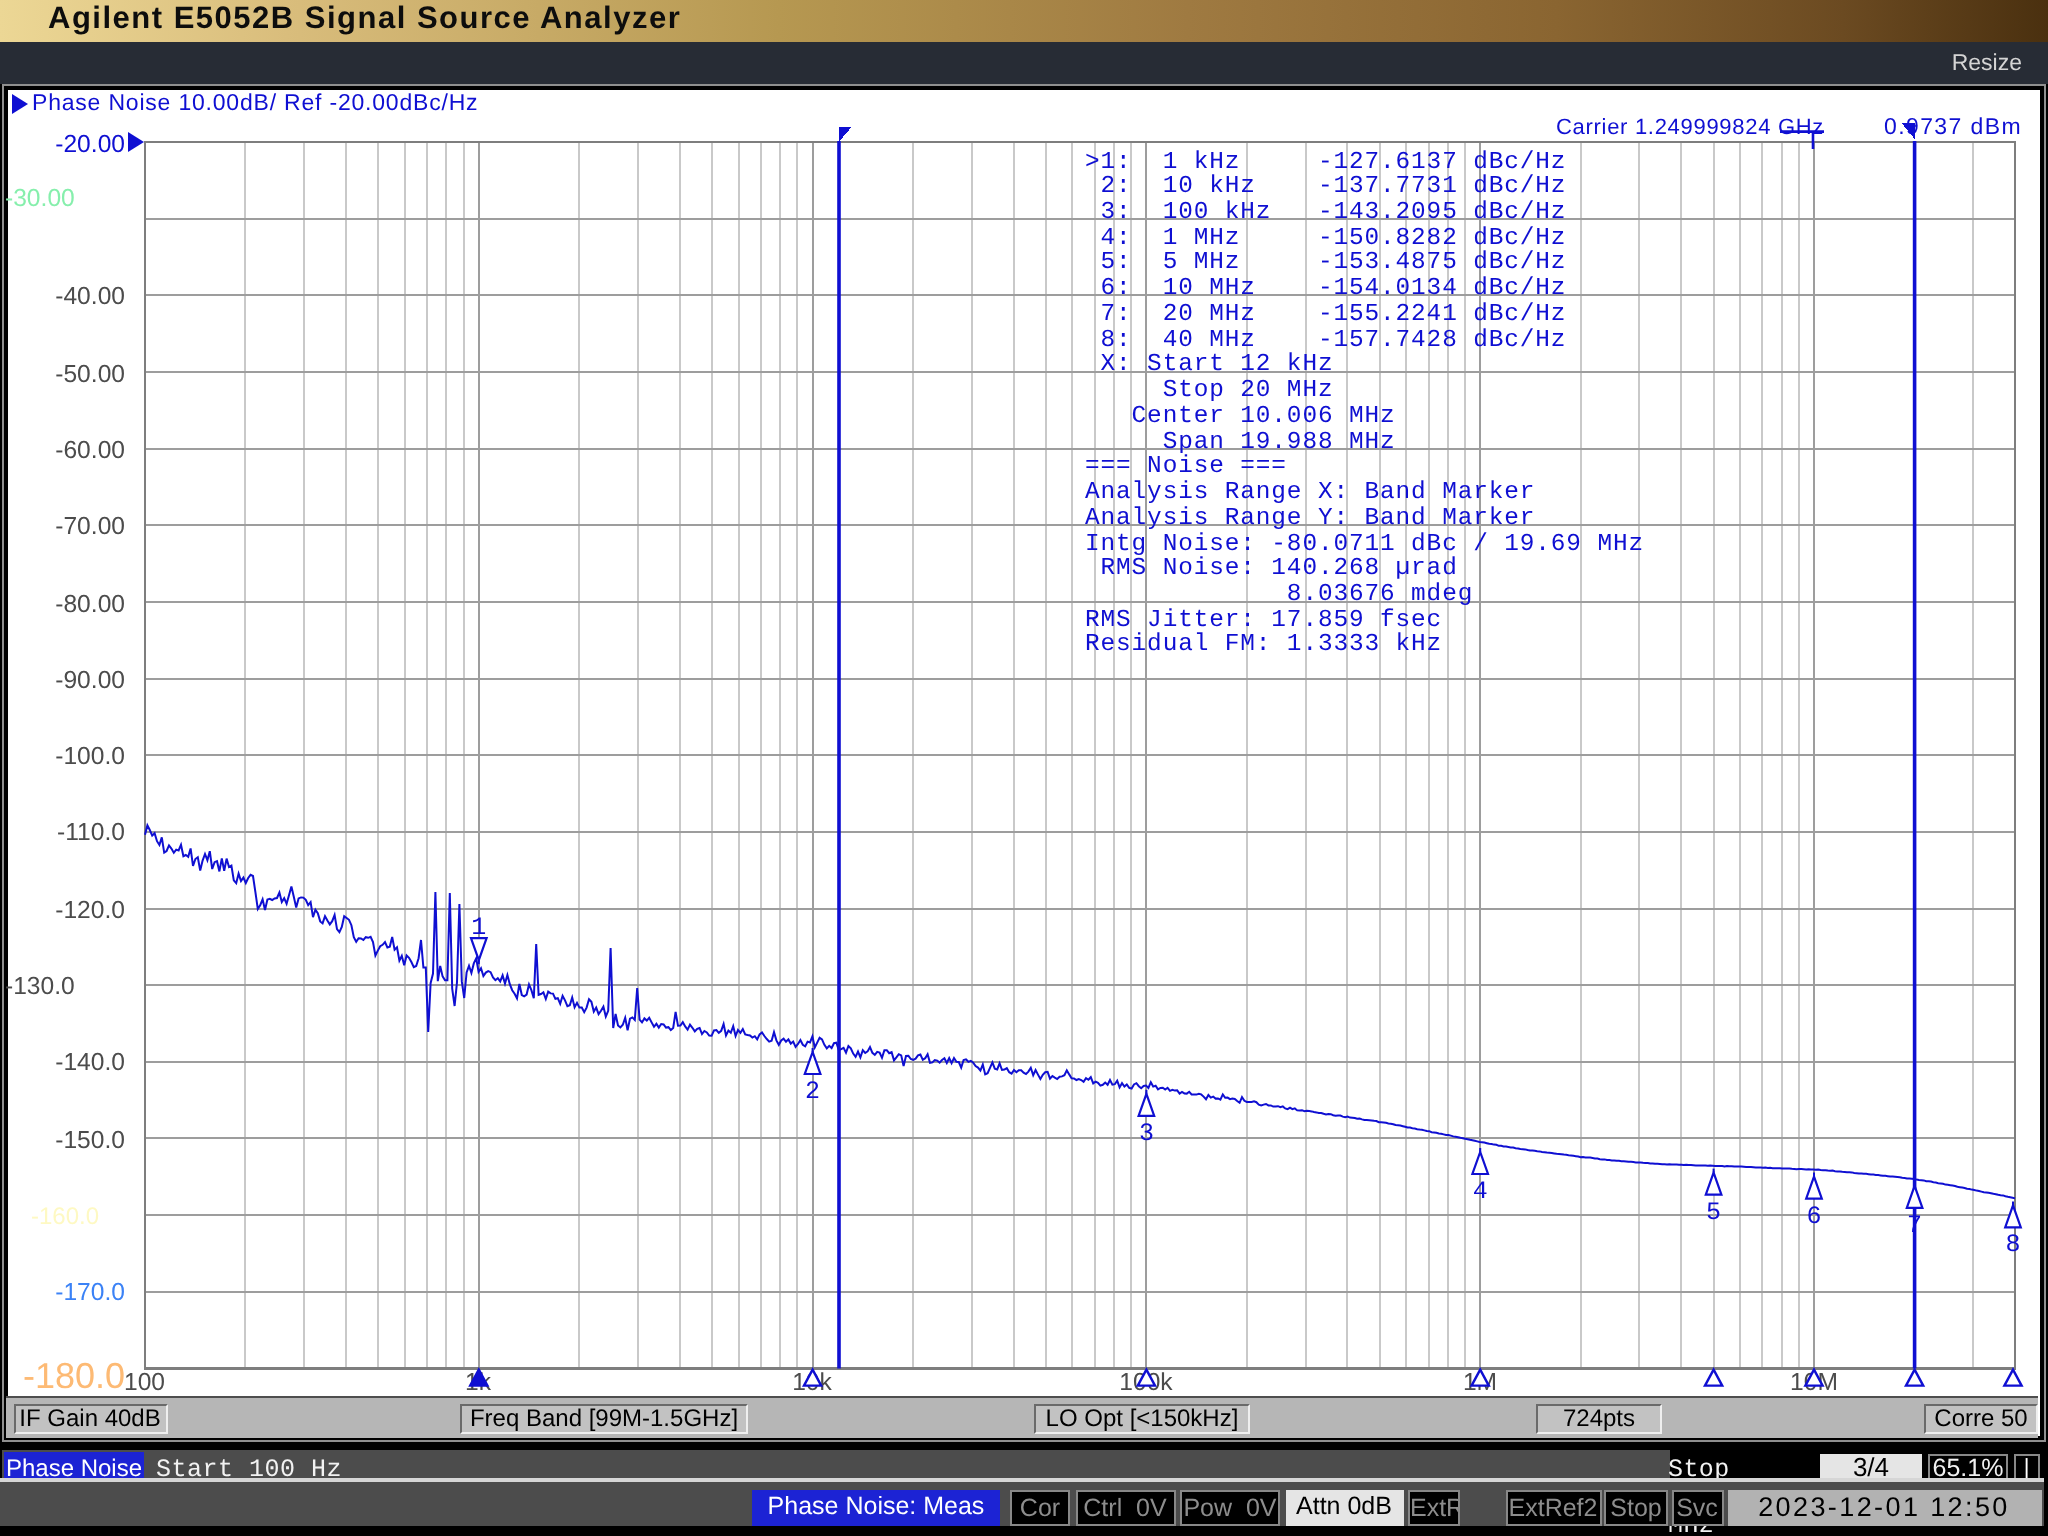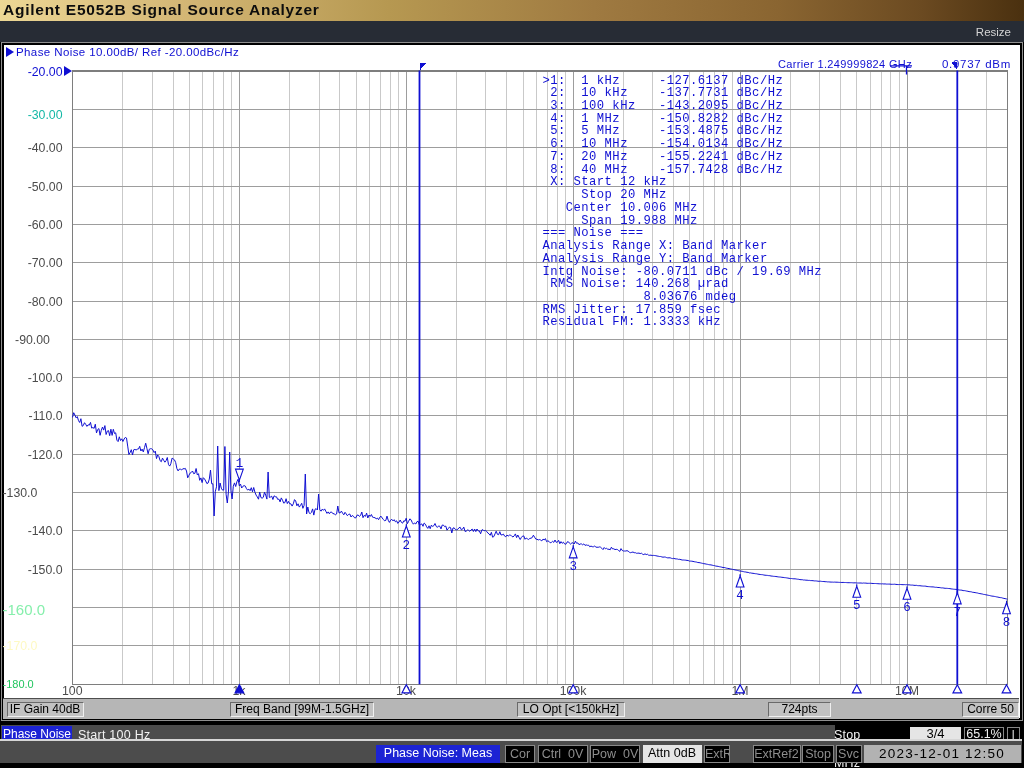--- a/index.html
+++ b/index.html
@@ -1,61 +1,61 @@
 <!DOCTYPE html>
 <html><head><meta charset="utf-8"><style>
 * { margin:0; padding:0; box-sizing:border-box; }
 body { width:1024px; height:768px; background:#000; overflow:hidden; position:relative;
        font-family:"Liberation Sans", sans-serif; }
 .titlebar { position:absolute; left:0; top:0; width:1024px; height:21px;
   background:linear-gradient(90deg,#ecd795 0%,#d9bd7c 14%,#b69851 38%,#9f7a41 58%,#8a6531 76%,#6b4a21 90%,#4a300f 100%);
-  color:#0d0d0d; font-weight:bold; font-size:15.5px; letter-spacing:0.75px; line-height:20px; padding-left:3px; }
+  color:#0d0d0d; font-weight:bold; font-size:15.5px; letter-spacing:0.75px; line-height:20px; padding-left:24px; }
 .resizebar { position:absolute; left:0; top:21px; width:1024px; height:21px; background:#272c35; }
 .resizebar span { position:absolute; right:13px; top:5px; color:#d4d4d4; font-size:11.5px; }
 .win { position:absolute; left:1px; top:42px; width:1022px; height:678.5px;
    background:#fff; border:1px solid #8f8f8f; box-shadow:inset 0 0 0 2px #000; }
 .graybar { position:absolute; left:3px; top:698px; width:1015.5px; height:21px; background:#b6b6b6; border-top:1.6px solid #4e4e4e; }
 .gbox { position:absolute; top:2.6px; height:15.8px; background:#c2c2c2; border:1px solid #828282;
    border-top-color:#6a6a6a; border-left-color:#6a6a6a; border-bottom-color:#efefef; border-right-color:#efefef;
    font-size:12px; color:#000; text-align:center; line-height:13.5px; }
 .pnbar { position:absolute; left:1px; top:725px; width:834px; height:18.4px; background:#4c4c4c; }
 .sep { position:absolute; left:0px; top:738.9px; width:1022px; height:1.7px; background:#d6d6d6; }
 .statusbar { position:absolute; left:0px; top:740.6px; width:1022px; height:22px; background:#4c4c4c; }
 .sbox { position:absolute; top:4px; height:18px; font-size:12.5px; line-height:17px; text-align:center; white-space:nowrap; overflow:hidden; }
 .dis { border:1px solid #888; color:#8d8d8d; background:#000000; }
 .bluebox { background:#1c23d4; color:#fff; }
 .khaki { background:#e5e5e5; color:#000; }
-.wtxt { position:absolute; color:#f2f2f2; font-size:12.5px; letter-spacing:0.25px; }
+.wtxt { position:absolute; color:#f2f2f2; font-size:12.5px; letter-spacing:0.25px;font-family:Liberation Mono, monospace; }
 </style></head><body>
 <div class="titlebar">Agilent E5052B Signal Source Analyzer</div>
 <div class="resizebar">
     <span>Resize</span>
   </div>
 <div class="win"></div>
 <div style="position:absolute;left:6px;top:46.5px;width:0;height:0;border-left:8px solid #0f0fd2;border-top:5.5px solid transparent;border-bottom:5.5px solid transparent"></div>
 <div style="position:absolute;left:16px;top:45.5px;color:#0f0fd2;font-size:11.5px;letter-spacing:0.4px">Phase Noise 10.00dB/ Ref -20.00dBc/Hz</div>
 <div style="position:absolute;left:778px;top:58px;color:#0f0fd2;font-size:11px;letter-spacing:0.35px">Carrier 1.249999824 GHz</div>
 <div style="position:absolute;left:942px;top:58px;color:#0f0fd2;font-size:11.5px;letter-spacing:0.7px">0.9737 dBm</div>
 <div style="position:absolute;right:961.5px;top:64.5px;color:#0f0fd2;font-size:12.3px;width:60px;text-align:right">-20.00</div>
-<div style="position:absolute;right:961.5px;top:108px;color:#14b8a6;font-size:12.3px;width:60px;text-align:right">-30.00</div>
+<div style="position:absolute;right:961.5px;top:92px;color:#86efac;font-size:12.3px;width:60px;">-30.00</div>
 <div style="position:absolute;right:961.5px;top:141.2px;color:#4c4c4c;font-size:12.3px;width:60px;text-align:right">-40.00</div>
 <div style="position:absolute;right:961.5px;top:179.5px;color:#4c4c4c;font-size:12.3px;width:60px;text-align:right">-50.00</div>
 <div style="position:absolute;right:961.5px;top:217.8px;color:#4c4c4c;font-size:12.3px;width:60px;text-align:right">-60.00</div>
 <div style="position:absolute;right:961.5px;top:256.1px;color:#4c4c4c;font-size:12.3px;width:60px;text-align:right">-70.00</div>
 <div style="position:absolute;right:961.5px;top:294.5px;color:#4c4c4c;font-size:12.3px;width:60px;text-align:right">-80.00</div>
-<div style="position:absolute;right:961.5px;top:332.8px;color:#4c4c4c;font-size:12.3px;width:60px;text-align:center">-90.00</div>
+<div style="position:absolute;right:961.5px;top:332.8px;color:#4c4c4c;font-size:12.3px;width:60px;text-align:right">-90.00</div>
 <div style="position:absolute;right:961.5px;top:371.1px;color:#4c4c4c;font-size:12.3px;width:60px;text-align:right">-100.0</div>
 <div style="position:absolute;right:961.5px;top:409.4px;color:#4c4c4c;font-size:12.3px;width:60px;text-align:right">-110.0</div>
 <div style="position:absolute;right:961.5px;top:447.8px;color:#4c4c4c;font-size:12.3px;width:60px;text-align:right">-120.0</div>
 <div style="position:absolute;right:961.5px;top:486.1px;color:#4c4c4c;font-size:12.3px;width:60px;text-align:left">-130.0</div>
 <div style="position:absolute;right:961.5px;top:524.4px;color:#4c4c4c;font-size:12.3px;width:60px;text-align:right">-140.0</div>
 <div style="position:absolute;right:961.5px;top:562.7px;color:#4c4c4c;font-size:12.3px;width:60px;text-align:right">-150.0</div>
-<div style="position:absolute;right:961.5px;top:601.1px;color:#86efac;font-size:15px;width:60px;text-align:left">-160.0</div>
-<div style="position:absolute;right:961.5px;top:639.4px;color:#fef9c3;font-size:12.3px;width:60px;text-align:left">-170.0</div>
-<div style="position:absolute;right:961.5px;top:677.7px;color:#22c55e;font-size:11px;width:60px;">-180.0</div>
+<div style="position:absolute;right:961.5px;top:601.1px;color:#fef9c3;font-size:12px;width:60px;text-align:center">-160.0</div>
+<div style="position:absolute;right:961.5px;top:639.4px;color:#3b82f6;font-size:12.3px;width:60px;text-align:right">-170.0</div>
+<div style="position:absolute;right:961.5px;top:677.7px;color:#fdba74;font-size:18px;width:60px;text-align:right">-180.0</div>
 <div style="position:absolute;left:64px;top:66px;width:0;height:0;border-left:8.5px solid #0f0fd2;border-top:5.8px solid transparent;border-bottom:5.8px solid transparent"></div>
 <svg style="position:absolute;left:0;top:0" width="1024" height="700" viewBox="0 0 1024 700" shape-rendering="crispEdges">
 <path d="M122.7 71.0V684.2M152.1 71.0V684.2M173.0 71.0V684.2M189.2 71.0V684.2M202.4 71.0V684.2M213.5 71.0V684.2M223.2 71.0V684.2M231.8 71.0V684.2M289.6 71.0V684.2M319.0 71.0V684.2M339.9 71.0V684.2M356.1 71.0V684.2M369.3 71.0V684.2M380.5 71.0V684.2M390.1 71.0V684.2M398.7 71.0V684.2M456.5 71.0V684.2M485.9 71.0V684.2M506.8 71.0V684.2M523.0 71.0V684.2M536.2 71.0V684.2M547.4 71.0V684.2M557.0 71.0V684.2M565.6 71.0V684.2M623.5 71.0V684.2M652.8 71.0V684.2M673.7 71.0V684.2M689.9 71.0V684.2M703.1 71.0V684.2M714.3 71.0V684.2M723.9 71.0V684.2M732.5 71.0V684.2M790.4 71.0V684.2M819.7 71.0V684.2M840.6 71.0V684.2M856.8 71.0V684.2M870.0 71.0V684.2M881.2 71.0V684.2M890.8 71.0V684.2M899.4 71.0V684.2M957.3 71.0V684.2M986.6 71.0V684.2" stroke="#c9c9c9" fill="none" stroke-width="1"></path>
 <path d="M239.4 71.0V684.2M406.3 71.0V684.2M573.2 71.0V684.2M740.1 71.0V684.2M907.0 71.0V684.2M72.5 109.3H1007.5M72.5 147.7H1007.5M72.5 186.0H1007.5M72.5 224.3H1007.5M72.5 262.6H1007.5M72.5 301.0H1007.5M72.5 339.3H1007.5M72.5 377.6H1007.5M72.5 415.9H1007.5M72.5 454.3H1007.5M72.5 492.6H1007.5M72.5 530.9H1007.5M72.5 569.2H1007.5M72.5 607.6H1007.5M72.5 645.9H1007.5" stroke="#9d9d9d" fill="none" stroke-width="1"></path>
 <rect x="72.5" y="71.0" width="935.0" height="613.2" fill="none" stroke="#7e7e7e" stroke-width="1.3"></rect>
 <g font-family="Liberation Sans, sans-serif" font-size="12.3px" fill="#4c4c4c">
 <text x="62" y="695">100</text>
 <text x="239" y="695" text-anchor="middle">1k</text>
 <text x="406" y="695" text-anchor="middle">10k</text>
 <text x="573" y="695" text-anchor="middle">100k</text>

